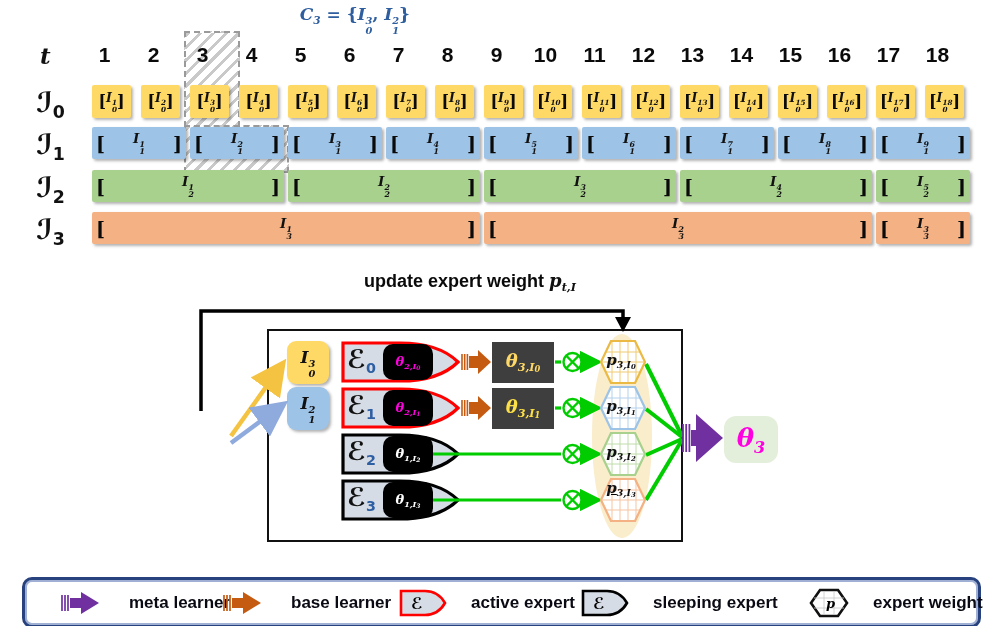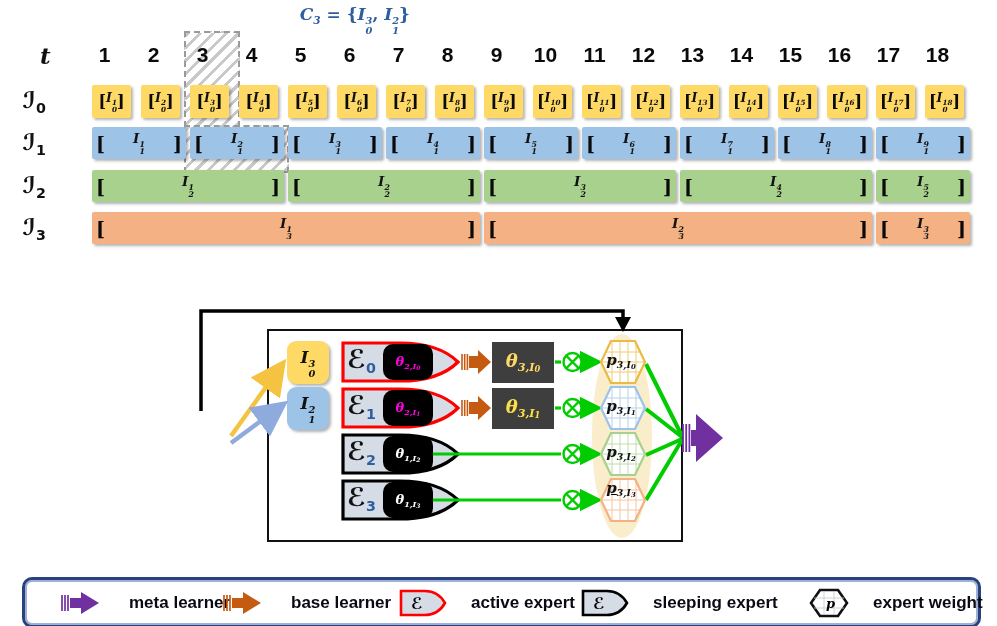--- a/index.html
+++ b/index.html
@@ -19,21 +19,21 @@
   .caption{position:absolute;left:200px;top:4px;width:210px;text-align:right;
            font-size:17px;color:#2E5E9E;}
   .caption .math,.caption{color:#2E5E9E;}
   .hatch{position:absolute;border:2px dashed #9a9a9a;z-index:1;
          background:repeating-linear-gradient(135deg,#c9c9c9 0 3px,rgba(255,255,255,0) 3px 9px);}
   .hatch1{left:184px;top:31px;width:52px;height:94px;border-bottom:none;}
   .hatch2{left:184px;top:125px;width:101px;height:44px;}
   .tlab{position:absolute;left:40px;top:42px;font-size:23px;z-index:2;}
   .colnum{position:absolute;top:43px;width:49px;text-align:center;font-weight:bold;
           font-size:21px;color:#0a0a0a;z-index:2;}
-  .rowlab{position:absolute;left:11px;width:46px;text-align:center;font-size:23px;z-index:2;}
+  .rowlab{position:absolute;left:36px;width:46px;text-align:left;font-size:28px;z-index:2;}
   .cell{position:absolute;display:flex;align-items:center;justify-content:space-between;
         padding:0 4px;border-radius:2px;z-index:2;box-shadow:2px 2px 3px rgba(0,0,0,.30);}
   .cell.s1{justify-content:center;padding:0 1px;}
   .cell .brk{font-family:"DejaVu Serif",serif;font-weight:900;font-size:19px;line-height:1;color:#0a0a0a;}
   .cell.s1 .brk{font-size:16px;}
   .cell .math{font-size:13.5px;}
   .cell.s1 .math{font-size:12.5px;}
   
   .updlab{position:absolute;left:270px;top:270px;width:400px;text-align:center;
           font-weight:bold;font-size:18px;color:#0a0a0a;z-index:3;}
@@ -388,22 +388,28 @@
       <div class="cell" style="left: 876px; width: 86px; top: 212px; height: 32px; background: rgb(244, 177, 131);">
         <span class="brk">[</span>
         <span class="math"><span>I</span><span class="ms">
             <span>3</span>
             <span>3</span>
           </span></span>
         <span class="brk">]</span>
       </div>
     </div>
 
+  <div class="updlab">
+    <span id="updtxt">update expert weight </span><span id="updmath" class="math"><span>p</span><span class="mlow">t,I</span></span>
+  </div>
   <div class="innerbox"></div>
   <div class="ellipse"></div>
+  <div class="thetabox theta3">
+    <span id="theta3" class="math"><span>θ</span><span class="mlow">3</span></span>
+  </div>
   <div id="inputs">
       <div class="ibox" style="top: 341px; background: rgb(255, 217, 102);">
         <span class="math"><span>I</span><span class="ms">
             <span>3</span>
             <span>0</span>
           </span></span>
       </div>
       <div class="ibox" style="top: 387px; background: rgb(157, 195, 230);">
         <span class="math"><span>I</span><span class="ms">
             <span>2</span>

